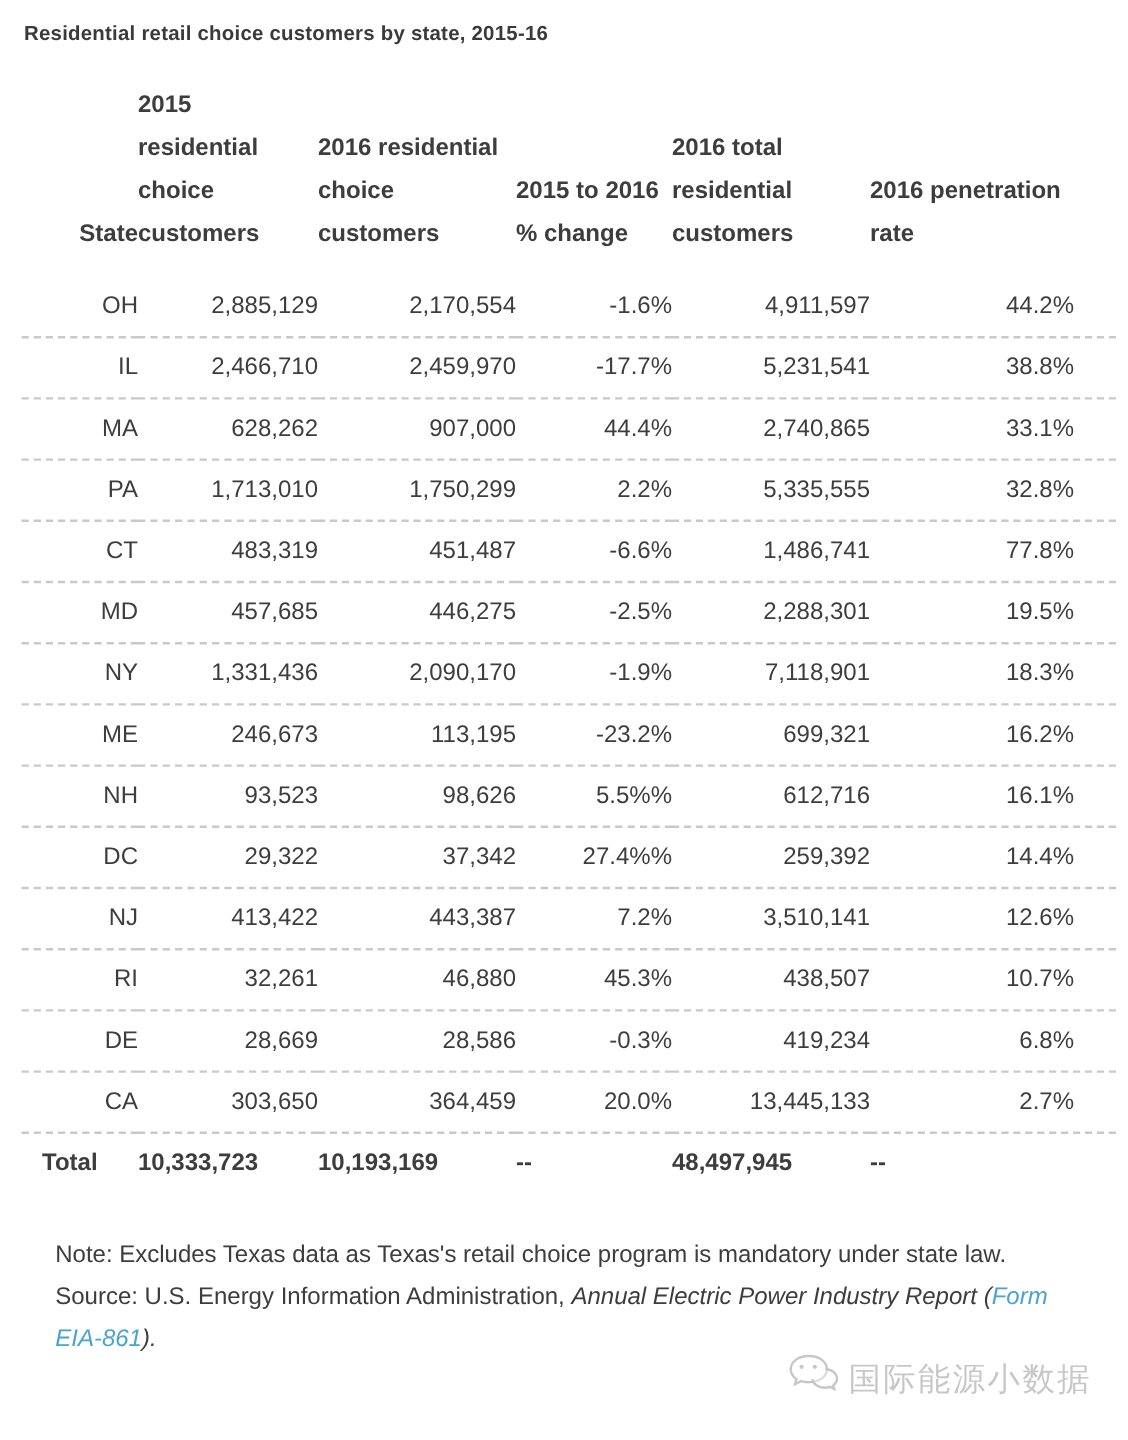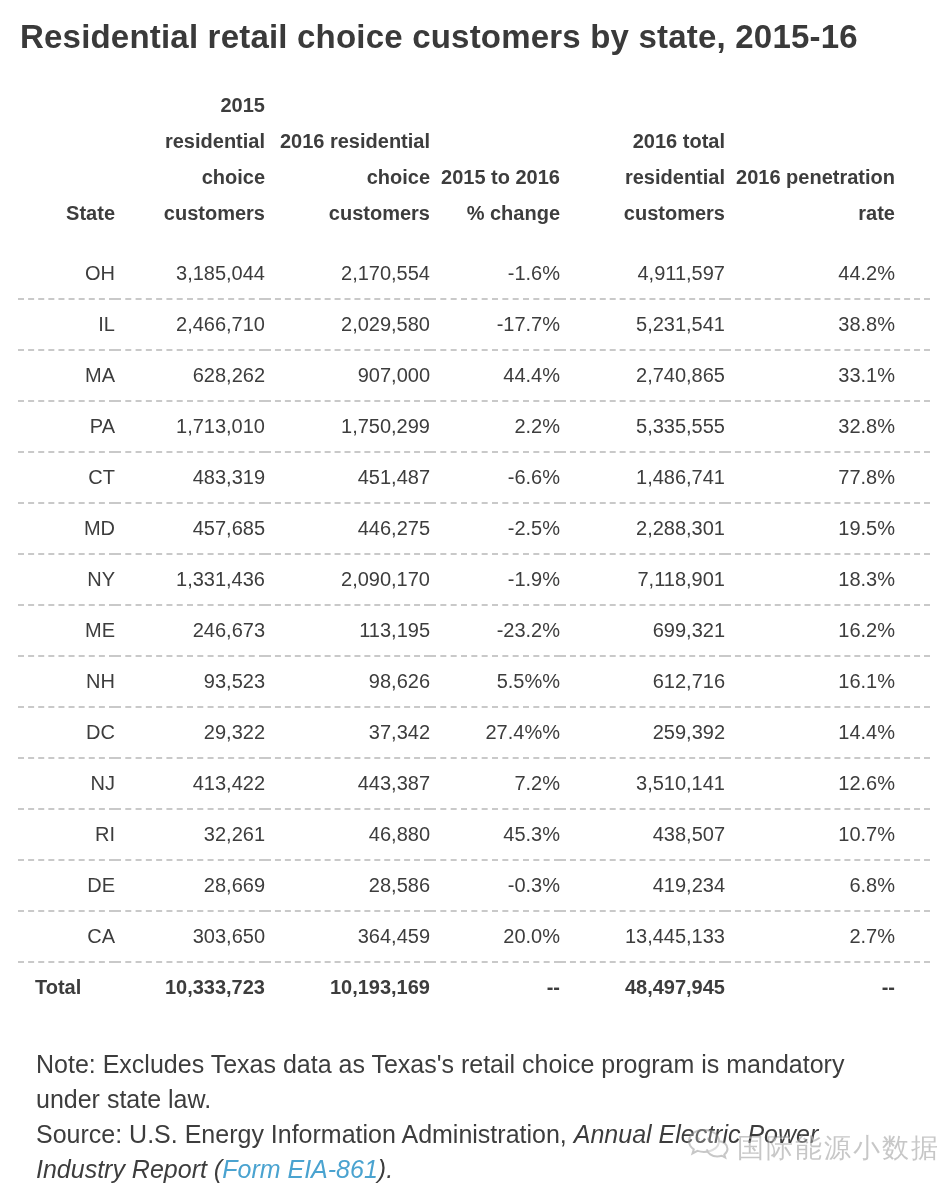--- a/index.html
+++ b/index.html
@@ -8,21 +8,21 @@
     height: 1200px;
     background: #ffffff;
     font-family: "Liberation Sans", "DejaVu Sans", sans-serif;
     color: #3d3d3d;
     position: relative;
     overflow: hidden;
   }
   .page { padding: 12px 18px 0 18px; }
 
   .title {
-    font-size: 33px;
+    font-size: 17px;
     font-weight: bold;
     color: #3a3a3a;
     margin: 6px 0 0 2px;
     letter-spacing: 0.2px;
   }
 
   table.data {
     border-collapse: collapse;
     width: 912px;
     margin-top: 18px;
@@ -37,64 +37,64 @@
   col.c0 { width: 97px; }
   col.c1 { width: 150px; }
   col.c2 { width: 165px; }
   col.c3 { width: 130px; }
   col.c4 { width: 165px; }
   col.c5 { width: 205px; }
 
   thead th {
     font-weight: bold;
     vertical-align: bottom;
-    text-align: right;
+    text-align: left;
     line-height: 36px;
     padding-bottom: 14px;
     border-bottom: 5px solid transparent;
     border-image: linear-gradient(#2792b6, #4fb3d4) 1;
   }
   thead th.c0 { text-align: right; padding-left: 17px; }
   thead th.c5 { padding-right: 35px; }
 
   tbody td { text-align: right; }
   tbody td.c0 { text-align: right; padding-left: 17px; }
   tbody td.c5 { padding-right: 35px; }
   tbody tr + tr td { border-top: 2px dashed #c9c9c9; }
 
   tfoot td {
     font-weight: bold;
-    text-align: right;
+    text-align: left;
     border-top: 2px dashed #c9c9c9;
     padding-bottom: 20px;
     border-bottom: 5px solid transparent;
     border-image: linear-gradient(#4fb3d4, #2792b6) 1;
   }
   tfoot td.c0 { text-align: left; padding-left: 17px; }
   tfoot td.c5 { padding-right: 35px; }
 
   .footnotes {
-    margin: 30px 0 0 18px;
+    margin: 30px 0 0 28px;
     max-width: 848px;
-    font-size: 25px;
+    font-size: 20px;
     line-height: 35px;
     color: #3d3d3d;
   }
   .footnotes p { margin: 0; }
   .src em { font-style: italic; }
   a.eia-link {
     color: #4aa3d0;
     font-style: italic;
     text-decoration: none;
     cursor: pointer;
   }
 
   .watermark {
     position: absolute;
-    right: 0;
+    right: 30px;
     top: 1128px;
     display: flex;
     align-items: center;
     gap: 8px;
     opacity: 0.55;
     pointer-events: none;
   }
   .watermark .wm-text {
     font-size: 27px;
     color: #9b9b9b;
@@ -124,30 +124,30 @@
           <th class="c1">2015 residential choice customers</th>
           <th class="c2">2016 residential choice customers</th>
           <th class="c3">2015 to 2016 % change</th>
           <th class="c4">2016 total residential customers</th>
           <th class="c5">2016 penetration rate</th>
         </tr>
     </thead>
     <tbody id="body-rows">
         <tr>
           <td class="c0">OH</td>
-          <td class="c1">3,185,044</td>
+          <td class="c1">2,885,129</td>
           <td class="c2">2,170,554</td>
           <td class="c3">-1.6%</td>
           <td class="c4">4,911,597</td>
           <td class="c5">44.2%</td>
         </tr>
         <tr>
           <td class="c0">IL</td>
           <td class="c1">2,466,710</td>
-          <td class="c2">2,029,580</td>
+          <td class="c2">2,459,970</td>
           <td class="c3">-17.7%</td>
           <td class="c4">5,231,541</td>
           <td class="c5">38.8%</td>
         </tr>
         <tr>
           <td class="c0">MA</td>
           <td class="c1">628,262</td>
           <td class="c2">907,000</td>
           <td class="c3">44.4%</td>
           <td class="c4">2,740,865</td>

